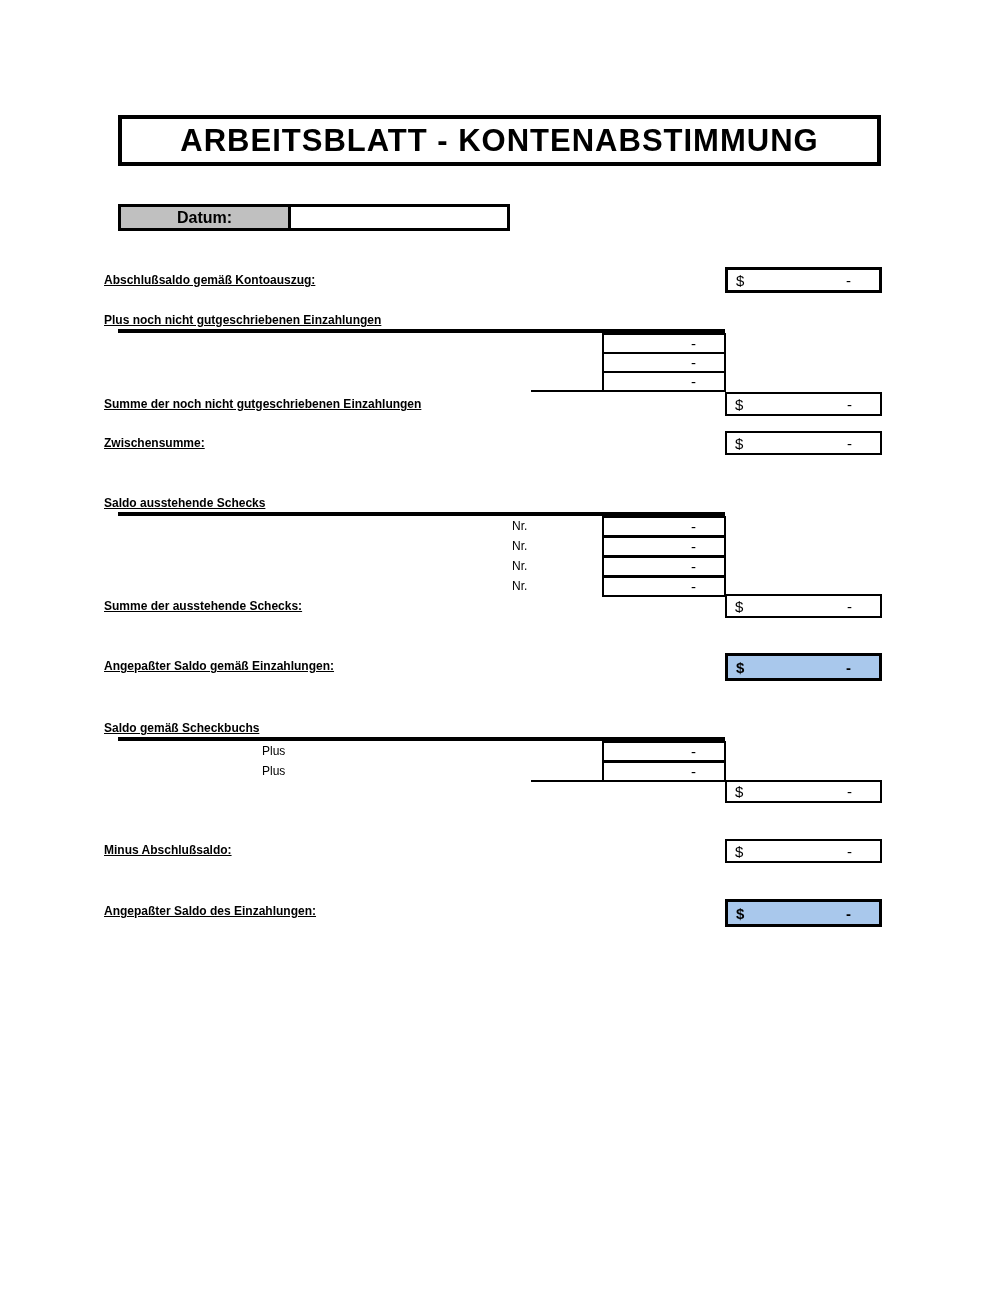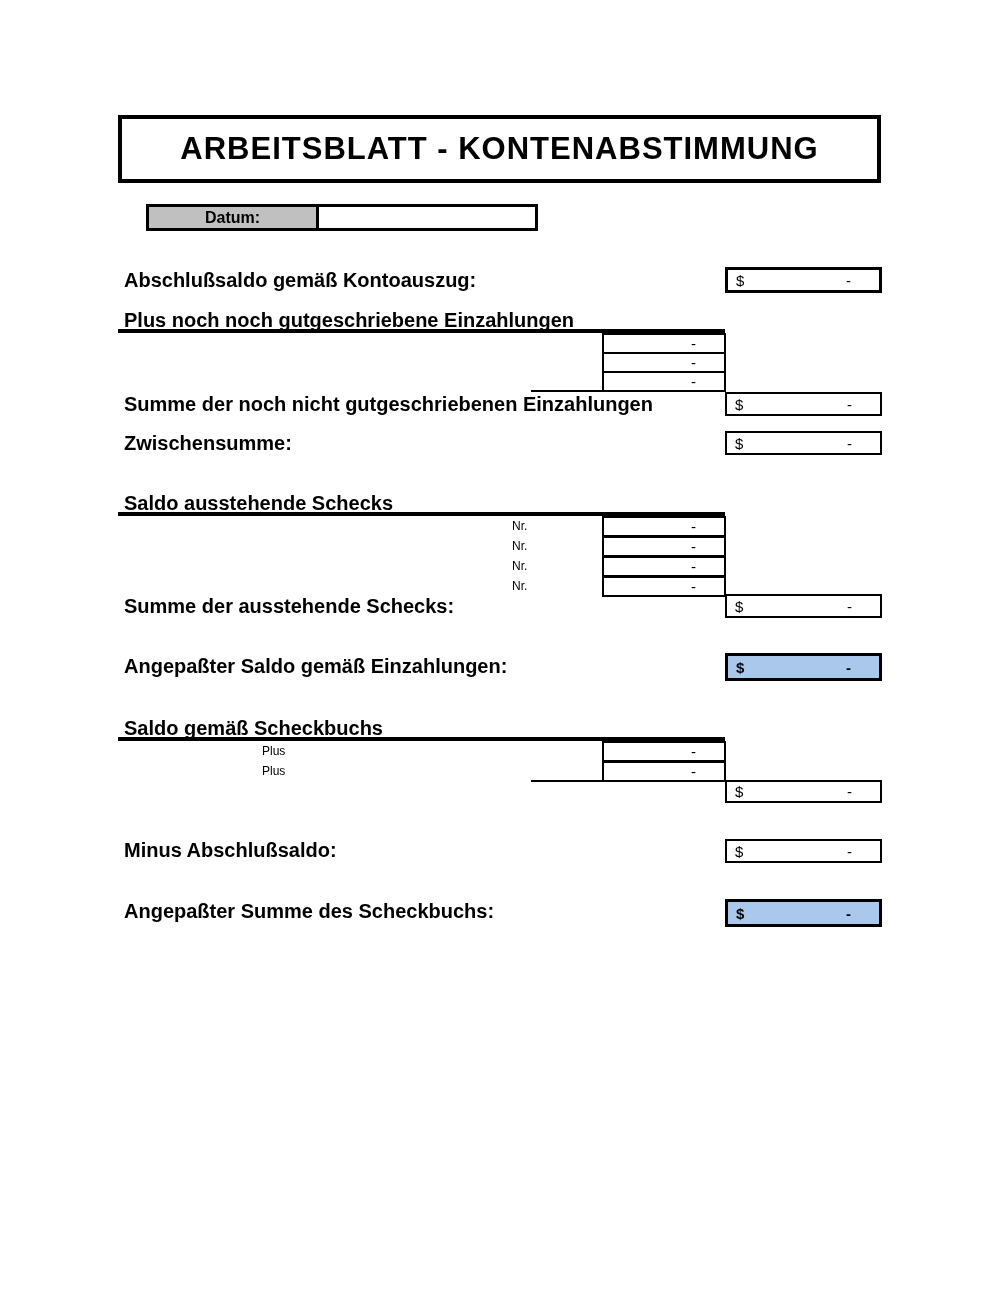--- a/index.html
+++ b/index.html
@@ -7,44 +7,44 @@
     width:1000px; height:1290px;
     background:#ffffff;
     font-family:"Liberation Sans", sans-serif;
     color:#000;
     position:relative;
     overflow:hidden;
   }
 
   
   .title-box {
-    position:absolute; left:118px; top:115px; width:763px; height:68px;
+    position:absolute; left:118px; top:115px; width:763px; height:51px;
     border:4px solid #000; box-sizing:border-box;
     display:flex; align-items:center; justify-content:center;
     font-weight:bold; font-size:31px; letter-spacing:1px; white-space:nowrap;
   }
 
   
   .datum-wrap { position:absolute; left:118px; top:204px; display:flex; }
   .datum-label {
     width:173px; height:27px; box-sizing:border-box;
     background:var(--gray,#c0c0c0); border:3px solid #000;
     display:flex; align-items:center; justify-content:center;
-    font-weight:bold; font-size:16px;margin-left:28px;
+    font-weight:bold; font-size:16px;
   }
   .datum-value {
     width:219px; height:27px; box-sizing:border-box;
     background:#fff; border:3px solid #000; border-left:none;
     font-size:15px; padding:0 6px; display:flex; align-items:center;
   }
 
   
   .lbl {
-    position:absolute; left:124px;
-    font-weight:bold; font-size:20px; line-height:19px; white-space:nowrap;
+    position:absolute; left:104px;
+    font-weight:bold; font-size:12px; line-height:19px; white-space:nowrap;text-decoration:underline;
   }
   
   .plain {
     position:absolute; font-size:12px; line-height:19px; white-space:nowrap;
   }
 
   
   .rule {
     position:absolute; left:118px; width:607px; height:4px; background:#000;
   }
@@ -78,21 +78,21 @@
   <div class="datum-label">Datum:</div>
   <div class="datum-value"></div>
 </div>
 
 <div class="lbl" style="top:271px">Abschlußsaldo gemäß Kontoauszug:</div>
 <div class="money thick" style="top:267px">
   <span>$</span>
   <span>-</span>
 </div>
 
-<div class="lbl" style="top:311px">Plus noch noch gutgeschriebene Einzahlungen</div>
+<div class="lbl" style="top:311px">Plus noch nicht gutgeschriebenen Einzahlungen</div>
 <div class="rule" style="top:329px"></div>
 
 <div class="cell" style="top:333px">-</div>
 <div class="cell" style="top:352px">-</div>
 <div class="cell" style="top:371px">-</div>
 <div class="ext" style="top:390px"></div>
 
 <div class="lbl" style="top:395px">Summe der noch nicht gutgeschriebenen Einzahlungen</div>
 <div class="money" style="top:392px">
   <span>$</span>
@@ -142,17 +142,17 @@
   <span>$</span>
   <span>-</span>
 </div>
 
 <div class="lbl" style="top:841px">Minus Abschlußsaldo:</div>
 <div class="money" style="top:839px">
   <span>$</span>
   <span>-</span>
 </div>
 
-<div class="lbl" style="top:902px">Angepaßter Summe des Scheckbuchs:</div>
+<div class="lbl" style="top:902px">Angepaßter Saldo des Einzahlungen:</div>
 <div class="money blue" style="top:899px">
   <span>$</span>
   <span>-</span>
 </div>
 
 </body></html>

